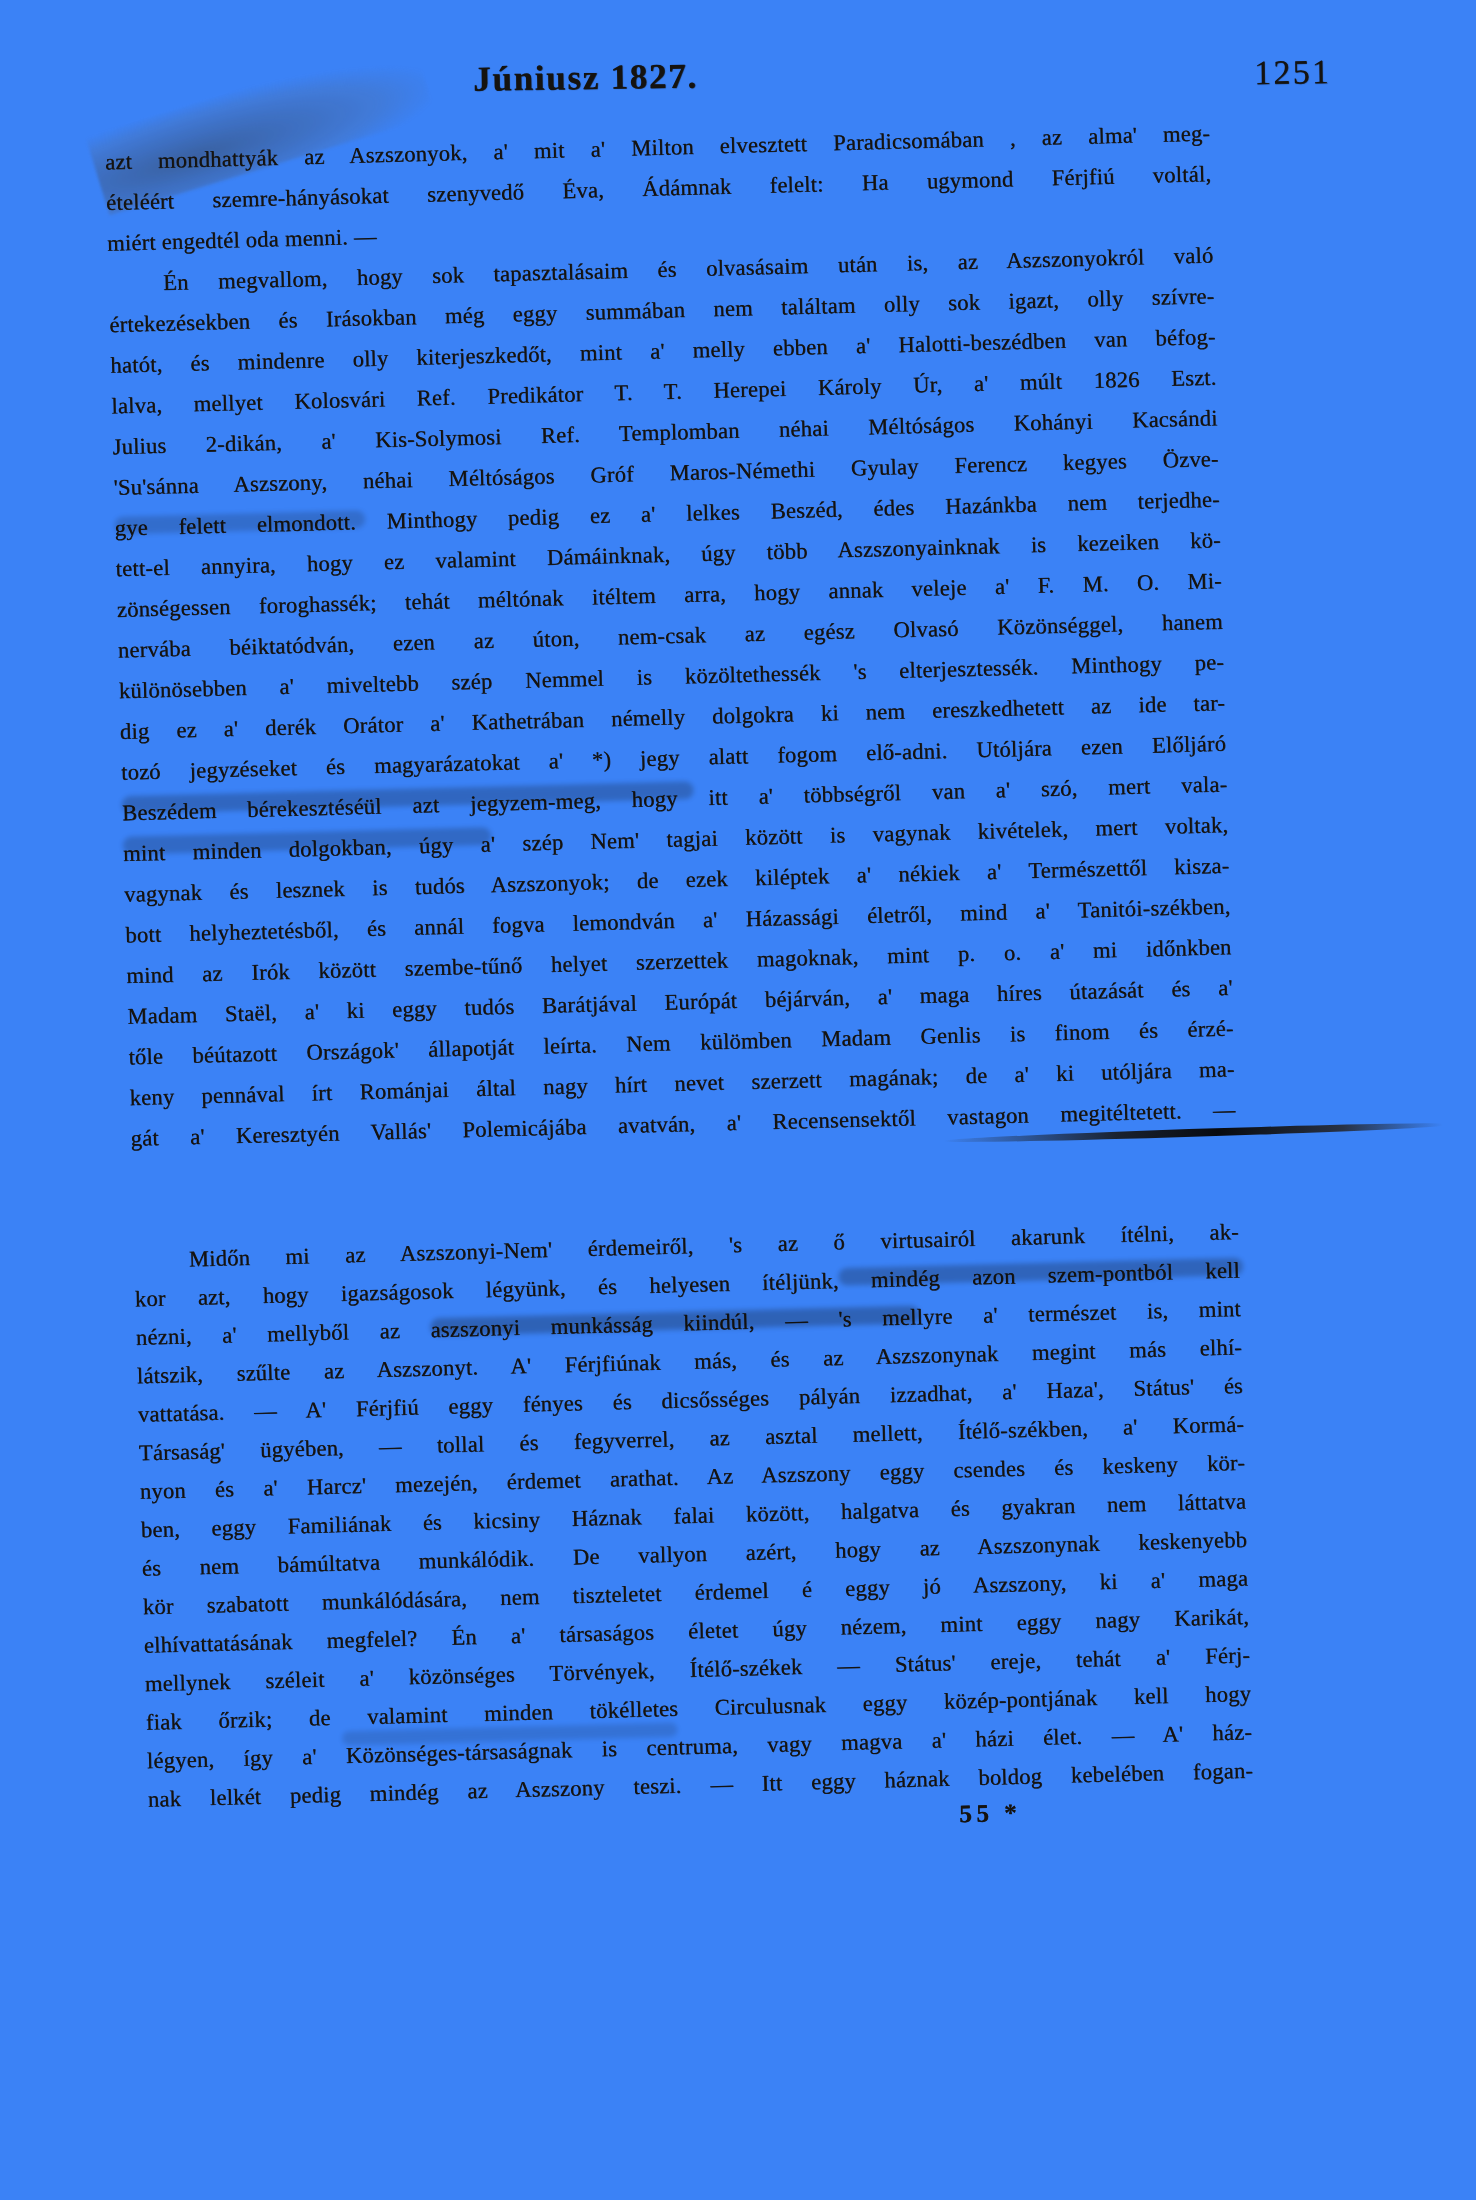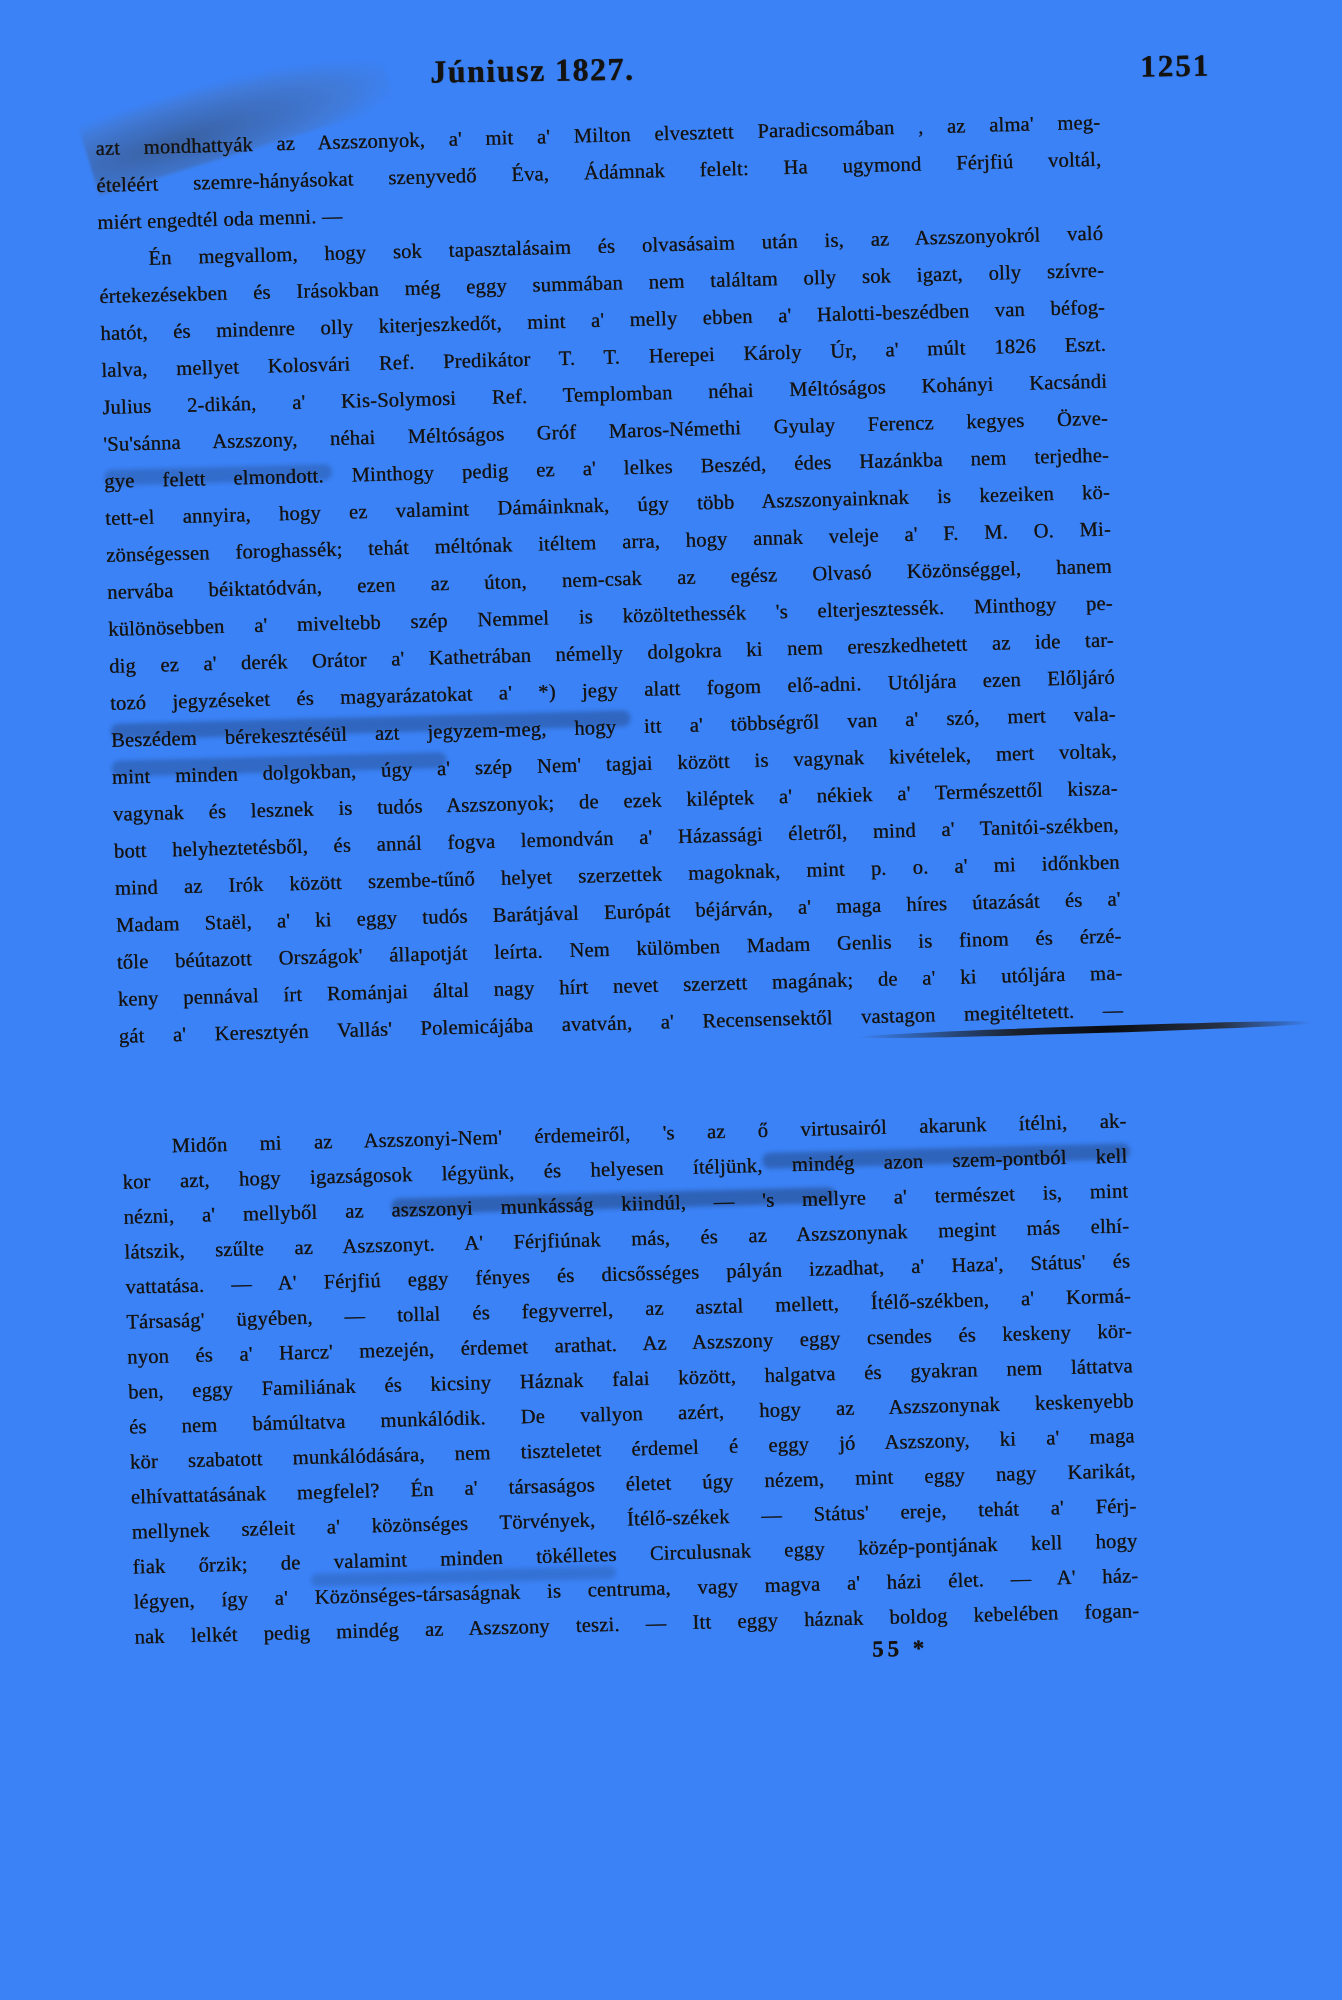--- a/index.html
+++ b/index.html
@@ -14,21 +14,21 @@
   }
   
   .hdr-title{
     position:absolute;left:430px;top:52px;
     font-size:32px;font-weight:700;letter-spacing:1.5px;
     transform:rotate(-0.8deg);
     text-shadow:0.5px 0.3px 0.7px rgba(15,12,8,0.8);
   }
   .hdr-num{
     position:absolute;left:1140px;top:48px;
-    font-size:31px;font-weight:700;letter-spacing:2px;
+    font-size:31px;font-weight:400;letter-spacing:2px;
     transform:rotate(-0.8deg);
     text-shadow:0.5px 0.3px 0.7px rgba(15,12,8,0.8);
   }
   
   .textblock{
     position:absolute;left:95px;top:130px;width:1005px;
     transform:rotate(-1.5deg);
     transform-origin:0 0;
     text-shadow:0.45px 0.25px 0.55px rgba(20,16,10,0.75);
     letter-spacing:0.2px;

